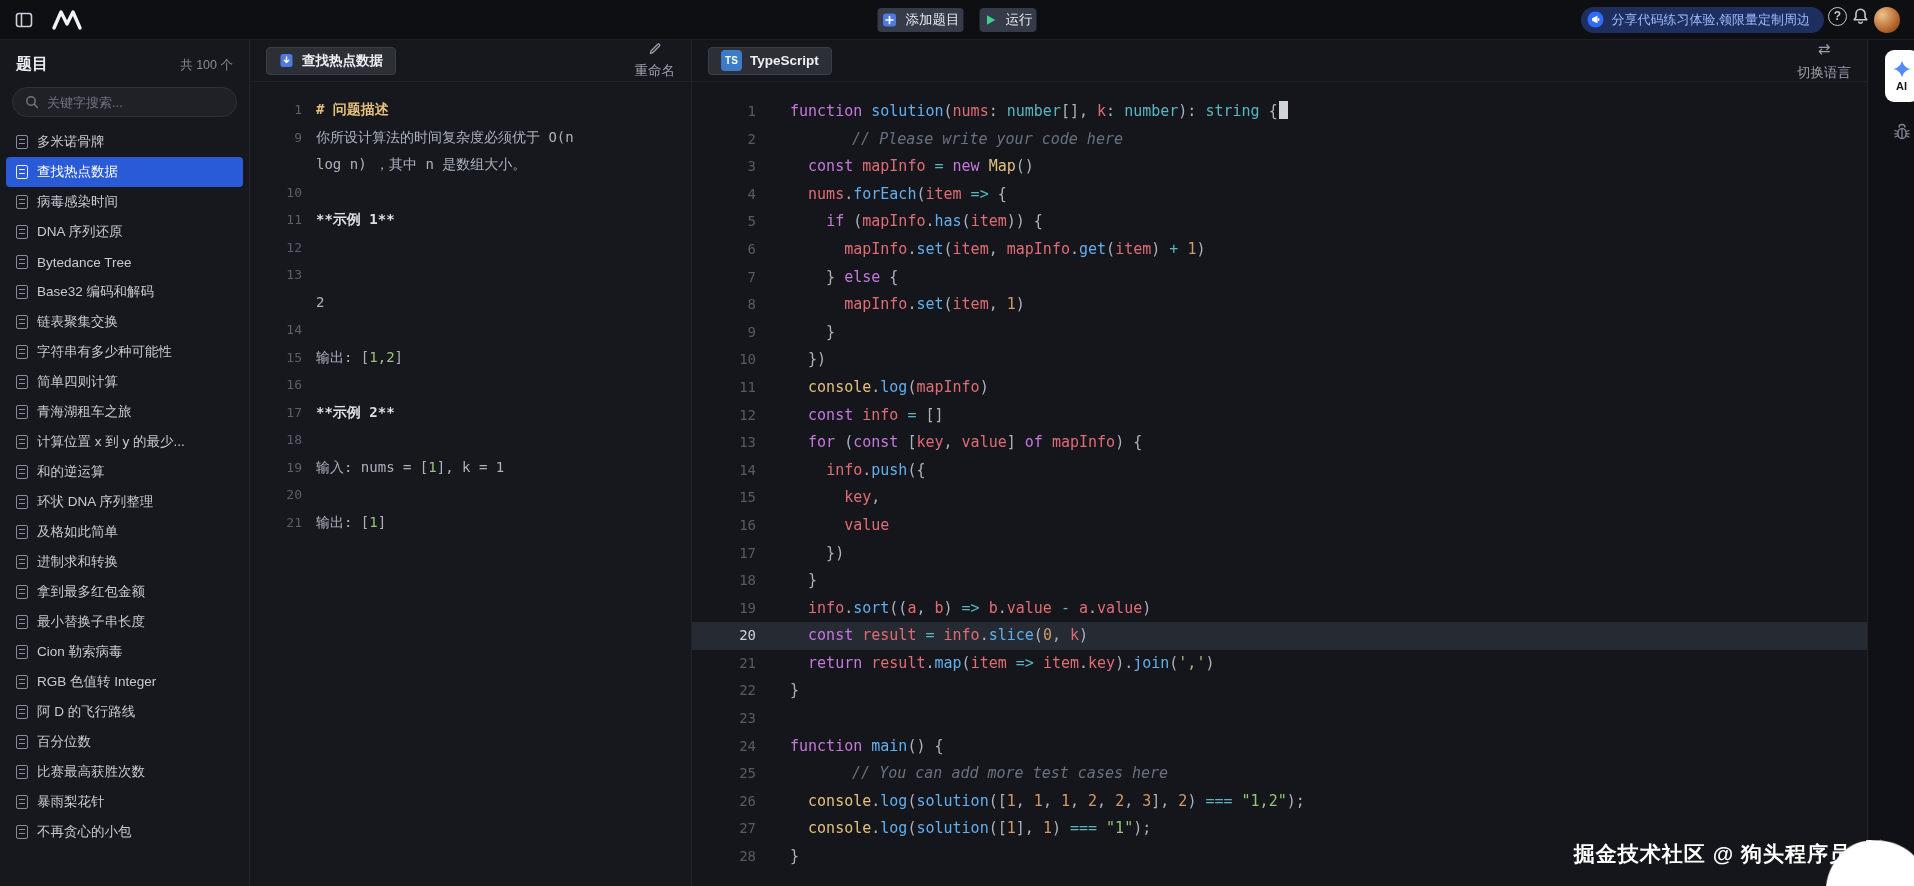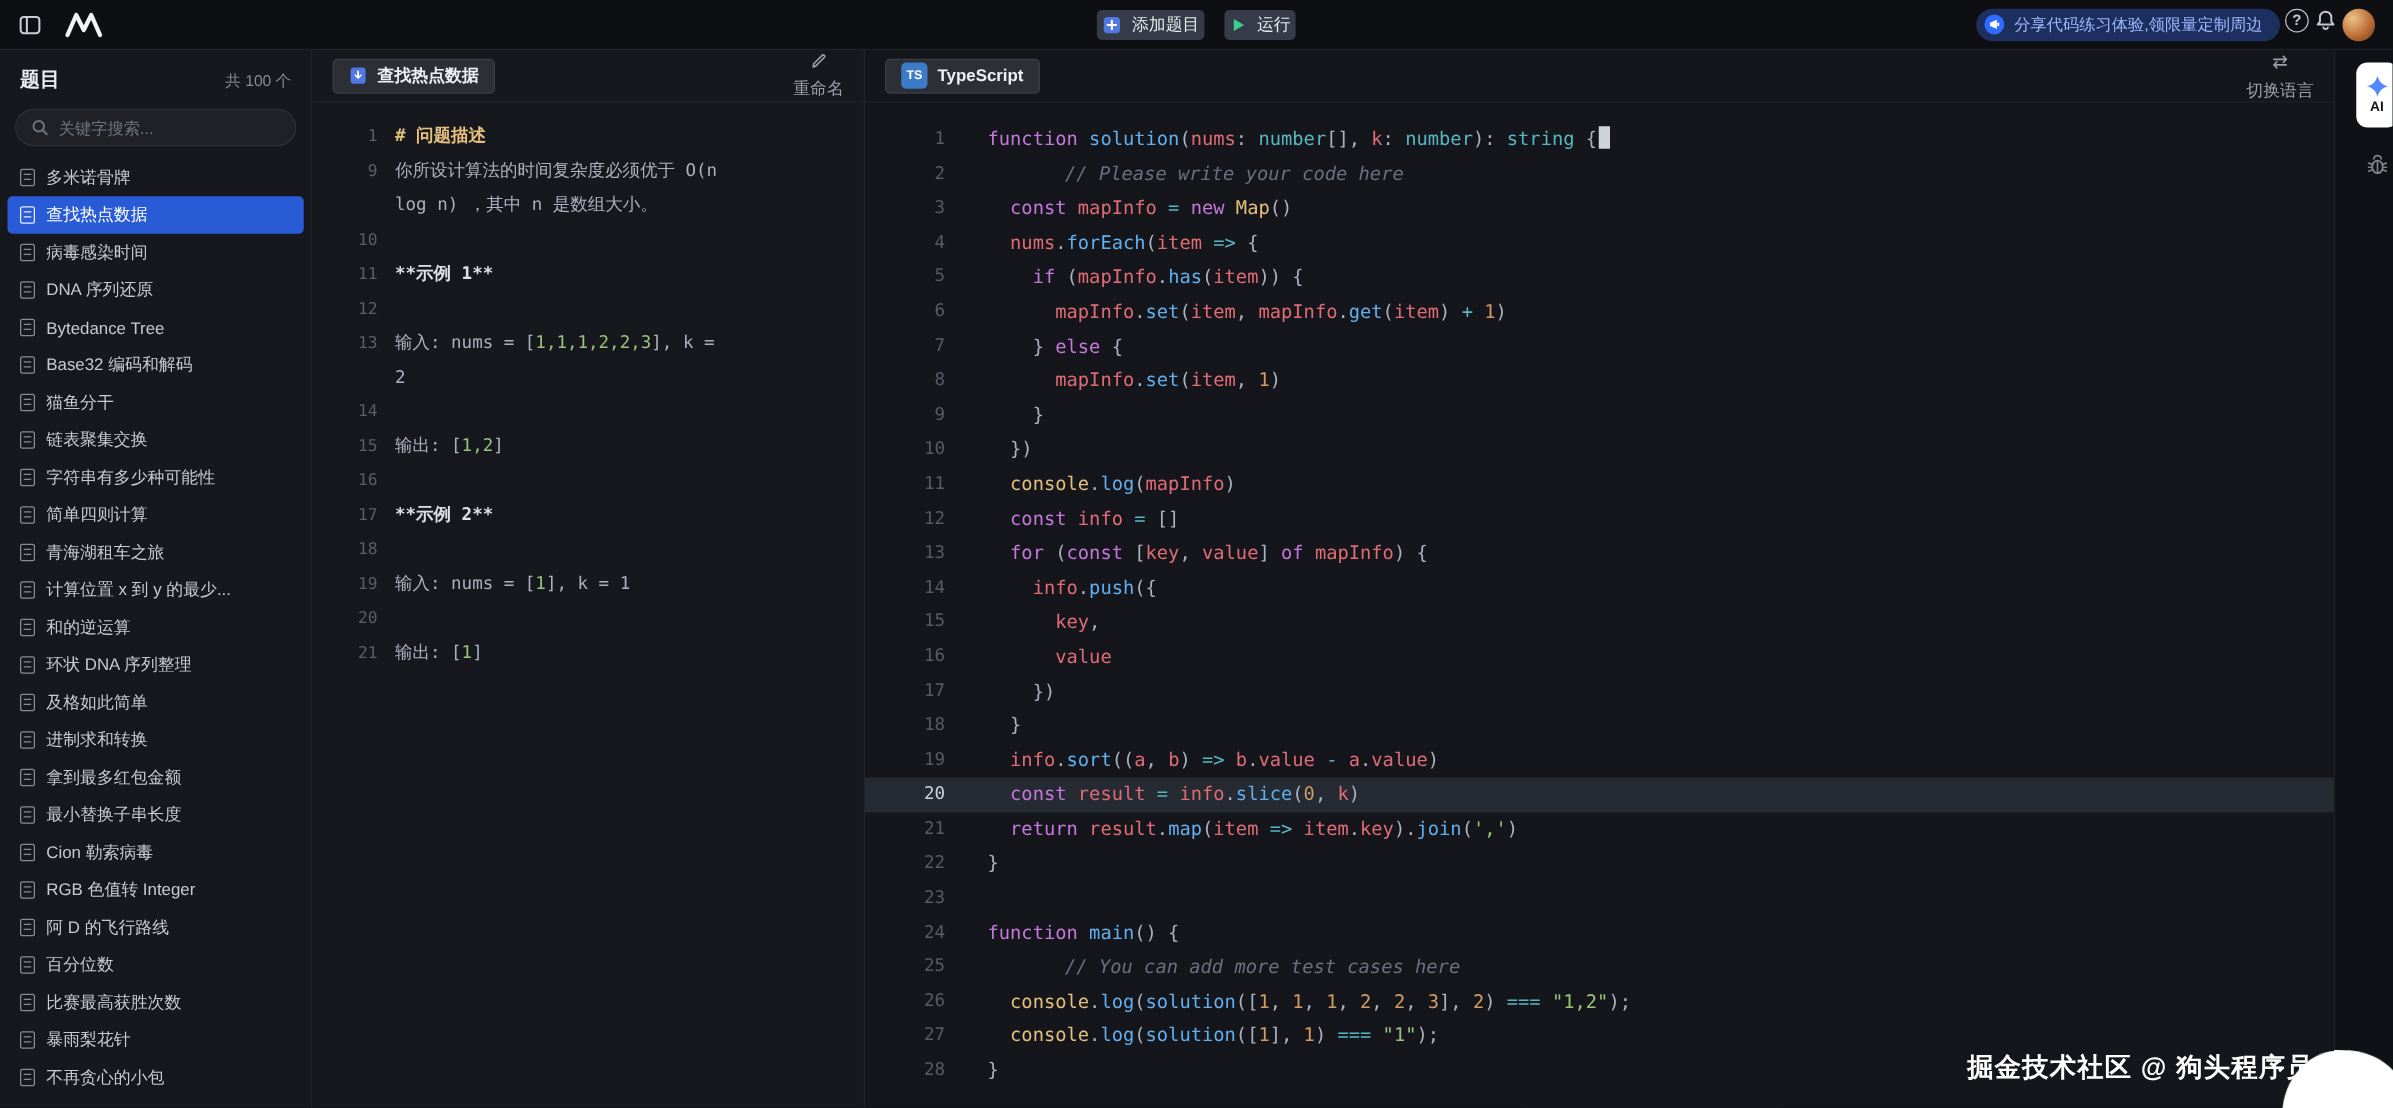--- a/index.html
+++ b/index.html
@@ -211,24 +211,20 @@
           <div class="side-item">
             <span class="doc-icon"></span>
             <span>Bytedance Tree</span>
           </div>
           <div class="side-item">
             <span class="doc-icon"></span>
             <span>Base32 编码和解码</span>
           </div>
           <div class="side-item">
             <span class="doc-icon"></span>
-            <span>猫鱼分干</span>
-          </div>
-          <div class="side-item">
-            <span class="doc-icon"></span>
             <span>链表聚集交换</span>
           </div>
           <div class="side-item">
             <span class="doc-icon"></span>
             <span>字符串有多少种可能性</span>
           </div>
           <div class="side-item">
             <span class="doc-icon"></span>
             <span>简单四则计算</span>
           </div>
@@ -315,21 +311,21 @@
           <span>重命名</span>
         </div>
       </div>
       <div class="md-body">
           <div class="cl"><span class="gut">1</span><span class="src"><span class="tk-heading"># 问题描述</span></span></div>
           <div class="cl"><span class="gut">9</span><span class="src"><span class="tk-plain">你所设计算法的时间复杂度必须优于 O(n</span></span></div>
           <div class="cl"><span class="gut"></span><span class="src"><span class="tk-plain">log n) ，其中 n 是数组大小。</span></span></div>
           <div class="cl"><span class="gut">10</span><span class="src"></span></div>
           <div class="cl"><span class="gut">11</span><span class="src"><span class="tk-bold">**示例 1**</span></span></div>
           <div class="cl"><span class="gut">12</span><span class="src"></span></div>
-          <div class="cl"><span class="gut">13</span><span class="src"><span class="tk-plain">输入: nums = [</span><span class="tk-gnum">1,1,1,2,2,3</span><span class="tk-plain">], k =</span></span></div>
+          <div class="cl"><span class="gut">13</span></div>
           <div class="cl"><span class="gut"></span><span class="src"><span class="tk-plain">2</span></span></div>
           <div class="cl"><span class="gut">14</span><span class="src"></span></div>
           <div class="cl"><span class="gut">15</span><span class="src"><span class="tk-plain">输出: [</span><span class="tk-gnum">1,2</span><span class="tk-plain">]</span></span></div>
           <div class="cl"><span class="gut">16</span><span class="src"></span></div>
           <div class="cl"><span class="gut">17</span><span class="src"><span class="tk-bold">**示例 2**</span></span></div>
           <div class="cl"><span class="gut">18</span><span class="src"></span></div>
           <div class="cl"><span class="gut">19</span><span class="src"><span class="tk-plain">输入: nums = [</span><span class="tk-gnum">1</span><span class="tk-plain">], k = 1</span></span></div>
           <div class="cl"><span class="gut">20</span><span class="src"></span></div>
           <div class="cl"><span class="gut">21</span><span class="src"><span class="tk-plain">输出: [</span><span class="tk-gnum">1</span><span class="tk-plain">]</span></span></div>
         </div>

